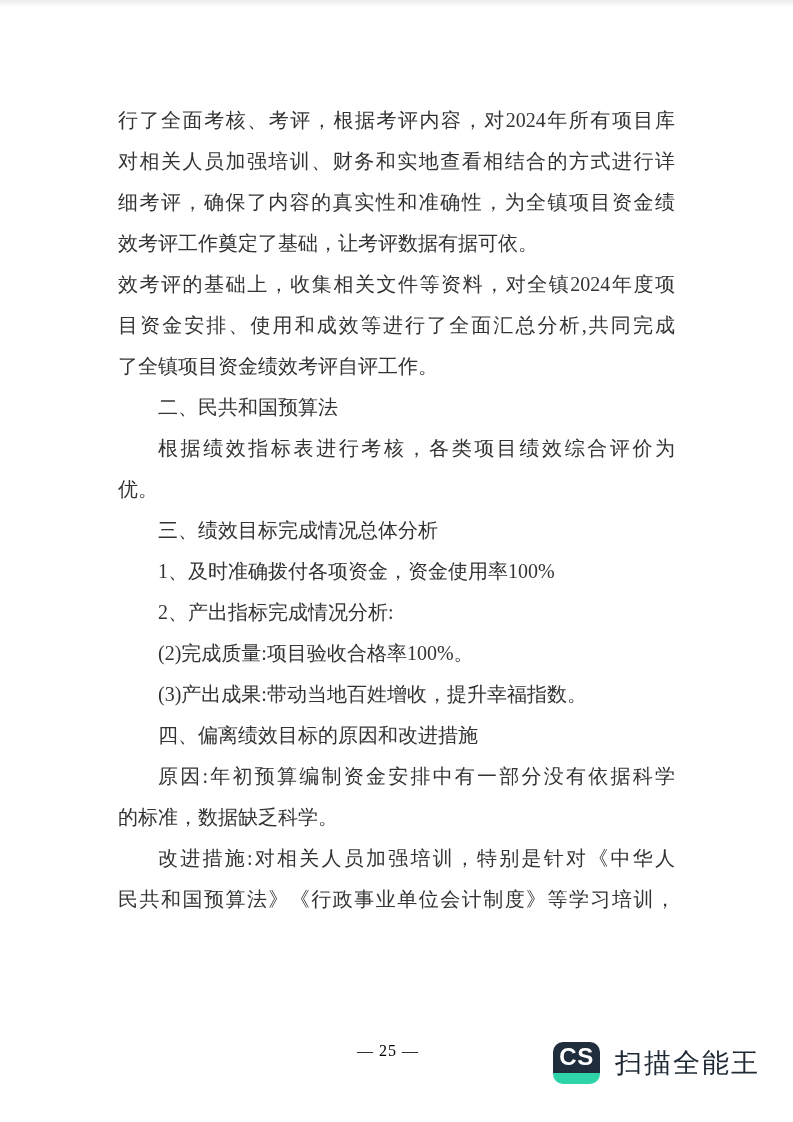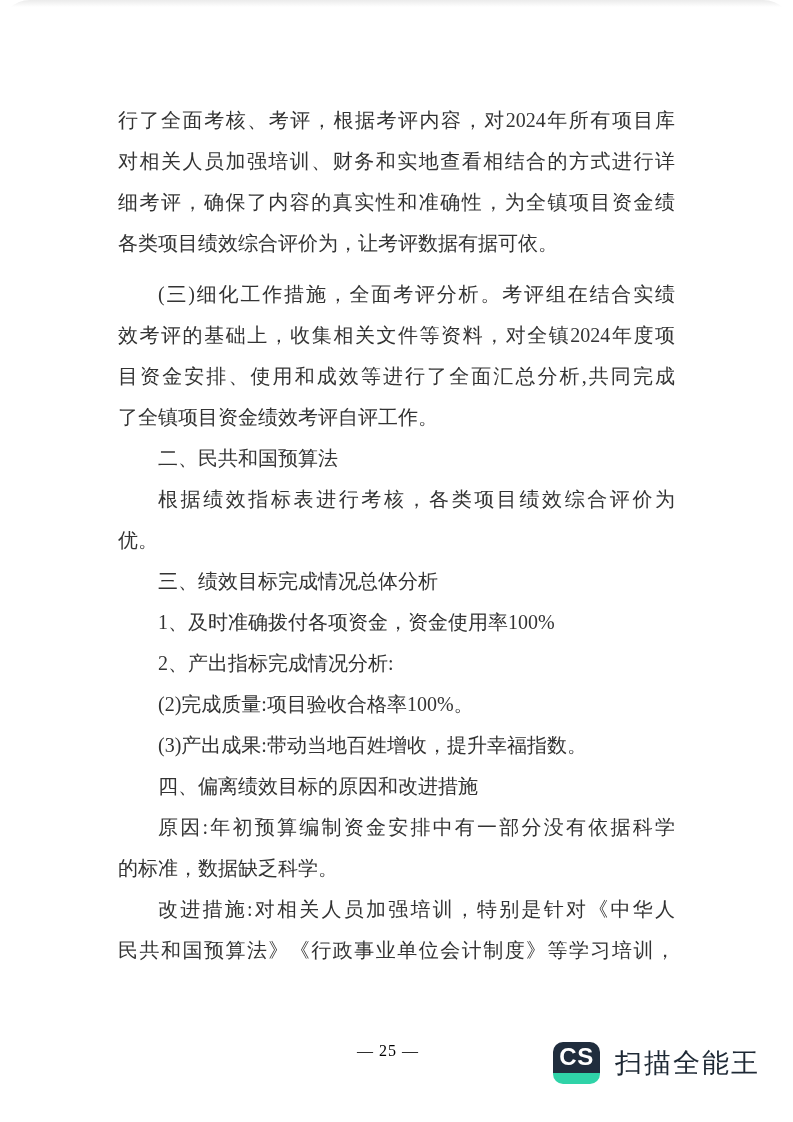--- a/index.html
+++ b/index.html
@@ -7,21 +7,20 @@
     padding: 0;
     background: #ffffff;
   }
   .page {
     position: relative;
     width: 793px;
     height: 1122px;
     background: #ffffff;
     overflow: hidden;
     font-family: "Liberation Serif", "DejaVu Serif", serif;
-    border-radius: 30px;
   }
   .scan-edge {
     position: absolute;
     top: 0; left: 0;
     width: 100%;
     height: 7px;
     background: linear-gradient(to bottom, rgba(130,130,130,0.16), rgba(255,255,255,0));
   }
   .text-block {
     position: absolute;
@@ -109,22 +108,21 @@
 <body>
 
 <div class="page">
 
   <div class="scan-edge"></div>
 
   <div class="text-block">
     <div class="line justify">行了全面考核、考评，根据考评内容，对2024年所有项目库</div>
     <div class="line justify">对相关人员加强培训、财务和实地查看相结合的方式进行详</div>
     <div class="line justify">细考评，确保了内容的真实性和准确性，为全镇项目资金绩</div>
-    <div class="line">各类项目绩效综合评价为，让考评数据有据可依。</div>
-    <div class="line justify indent gap">(三)细化工作措施，全面考评分析。考评组在结合实绩</div>
+    <div class="line">效考评工作奠定了基础，让考评数据有据可依。</div>
     <div class="line justify">效考评的基础上，收集相关文件等资料，对全镇2024年度项</div>
     <div class="line justify">目资金安排、使用和成效等进行了全面汇总分析,共同完成</div>
     <div class="line">了全镇项目资金绩效考评自评工作。</div>
     <div class="line indent">二、民共和国预算法</div>
     <div class="line justify indent">根据绩效指标表进行考核，各类项目绩效综合评价为</div>
     <div class="line">优。</div>
     <div class="line indent">三、绩效目标完成情况总体分析</div>
     <div class="line indent">1、及时准确拨付各项资金，资金使用率100%</div>
     <div class="line indent">2、产出指标完成情况分析:</div>
     <div class="line indent">(2)完成质量:项目验收合格率100%。</div>

